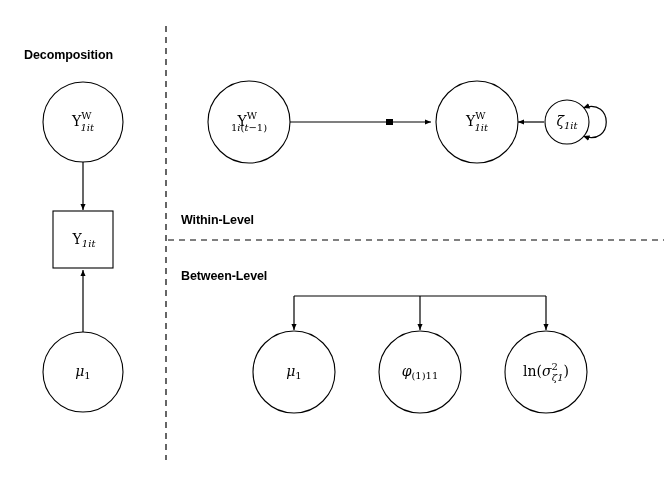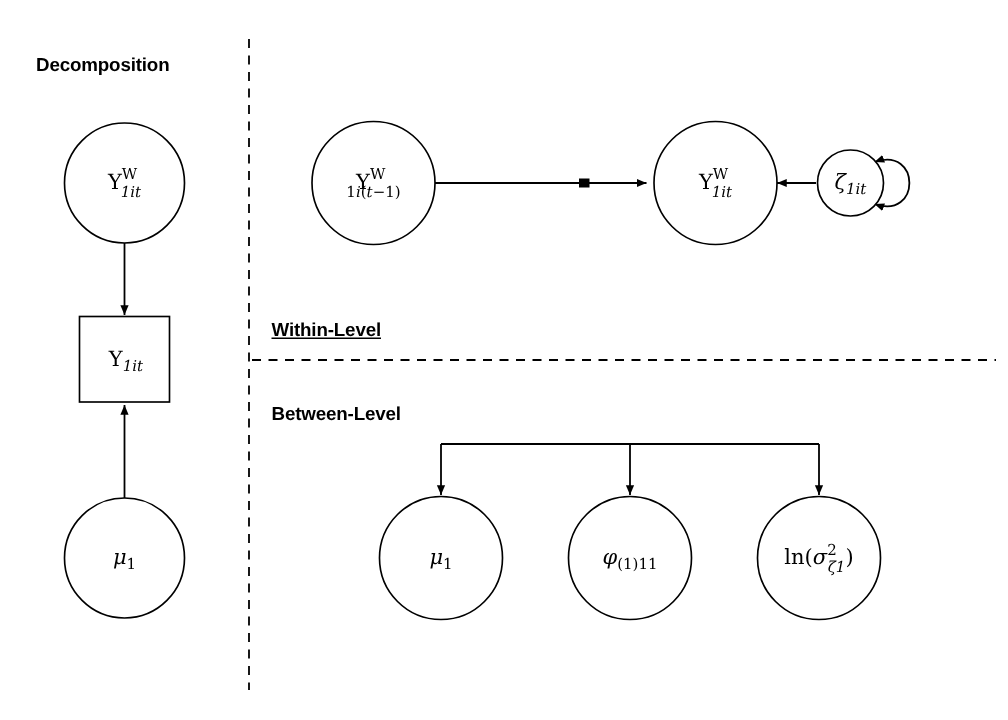--- a/index.html
+++ b/index.html
@@ -24,22 +24,22 @@
   }
   .section-title {
     position: absolute;
     font-family: "Liberation Sans", sans-serif;
     font-weight: bold;
     font-size: 12.5px;
     color: #000000;
     white-space: nowrap;
     letter-spacing: -0.1px;
   }
-  #title-decomposition { left: 24px; top: 36px; }
-  #title-within       { left: 181px; top: 213px; text-decoration: underline; }
+  #title-decomposition { left: 24px; top: 48px; }
+  #title-within       { left: 181px; top: 213px; }
   #title-between      { left: 181px; top: 269px; }
 
   
   .nlabel {
     font-family: "DejaVu Serif", "Liberation Serif", serif;
     font-size: 14px;
     fill: #000000;
     text-anchor: middle;
     dominant-baseline: middle;
   }

